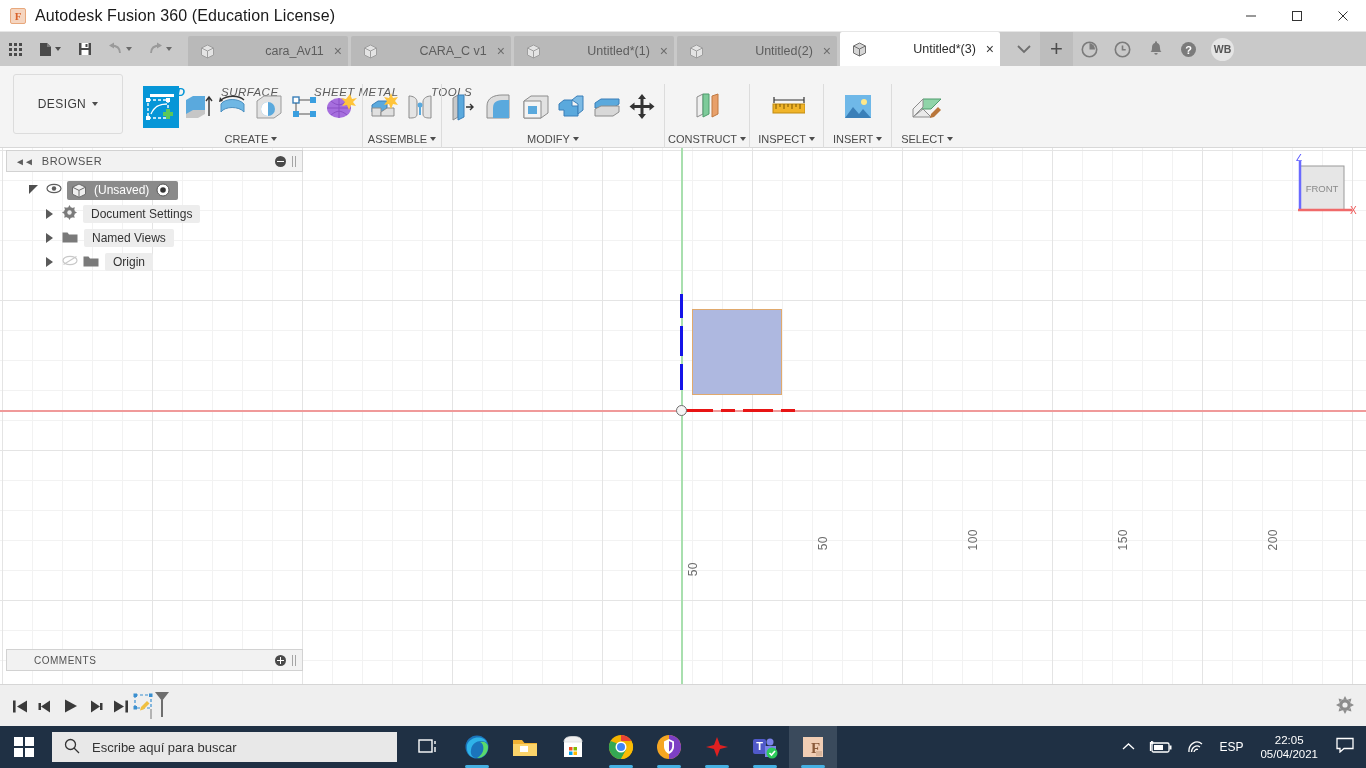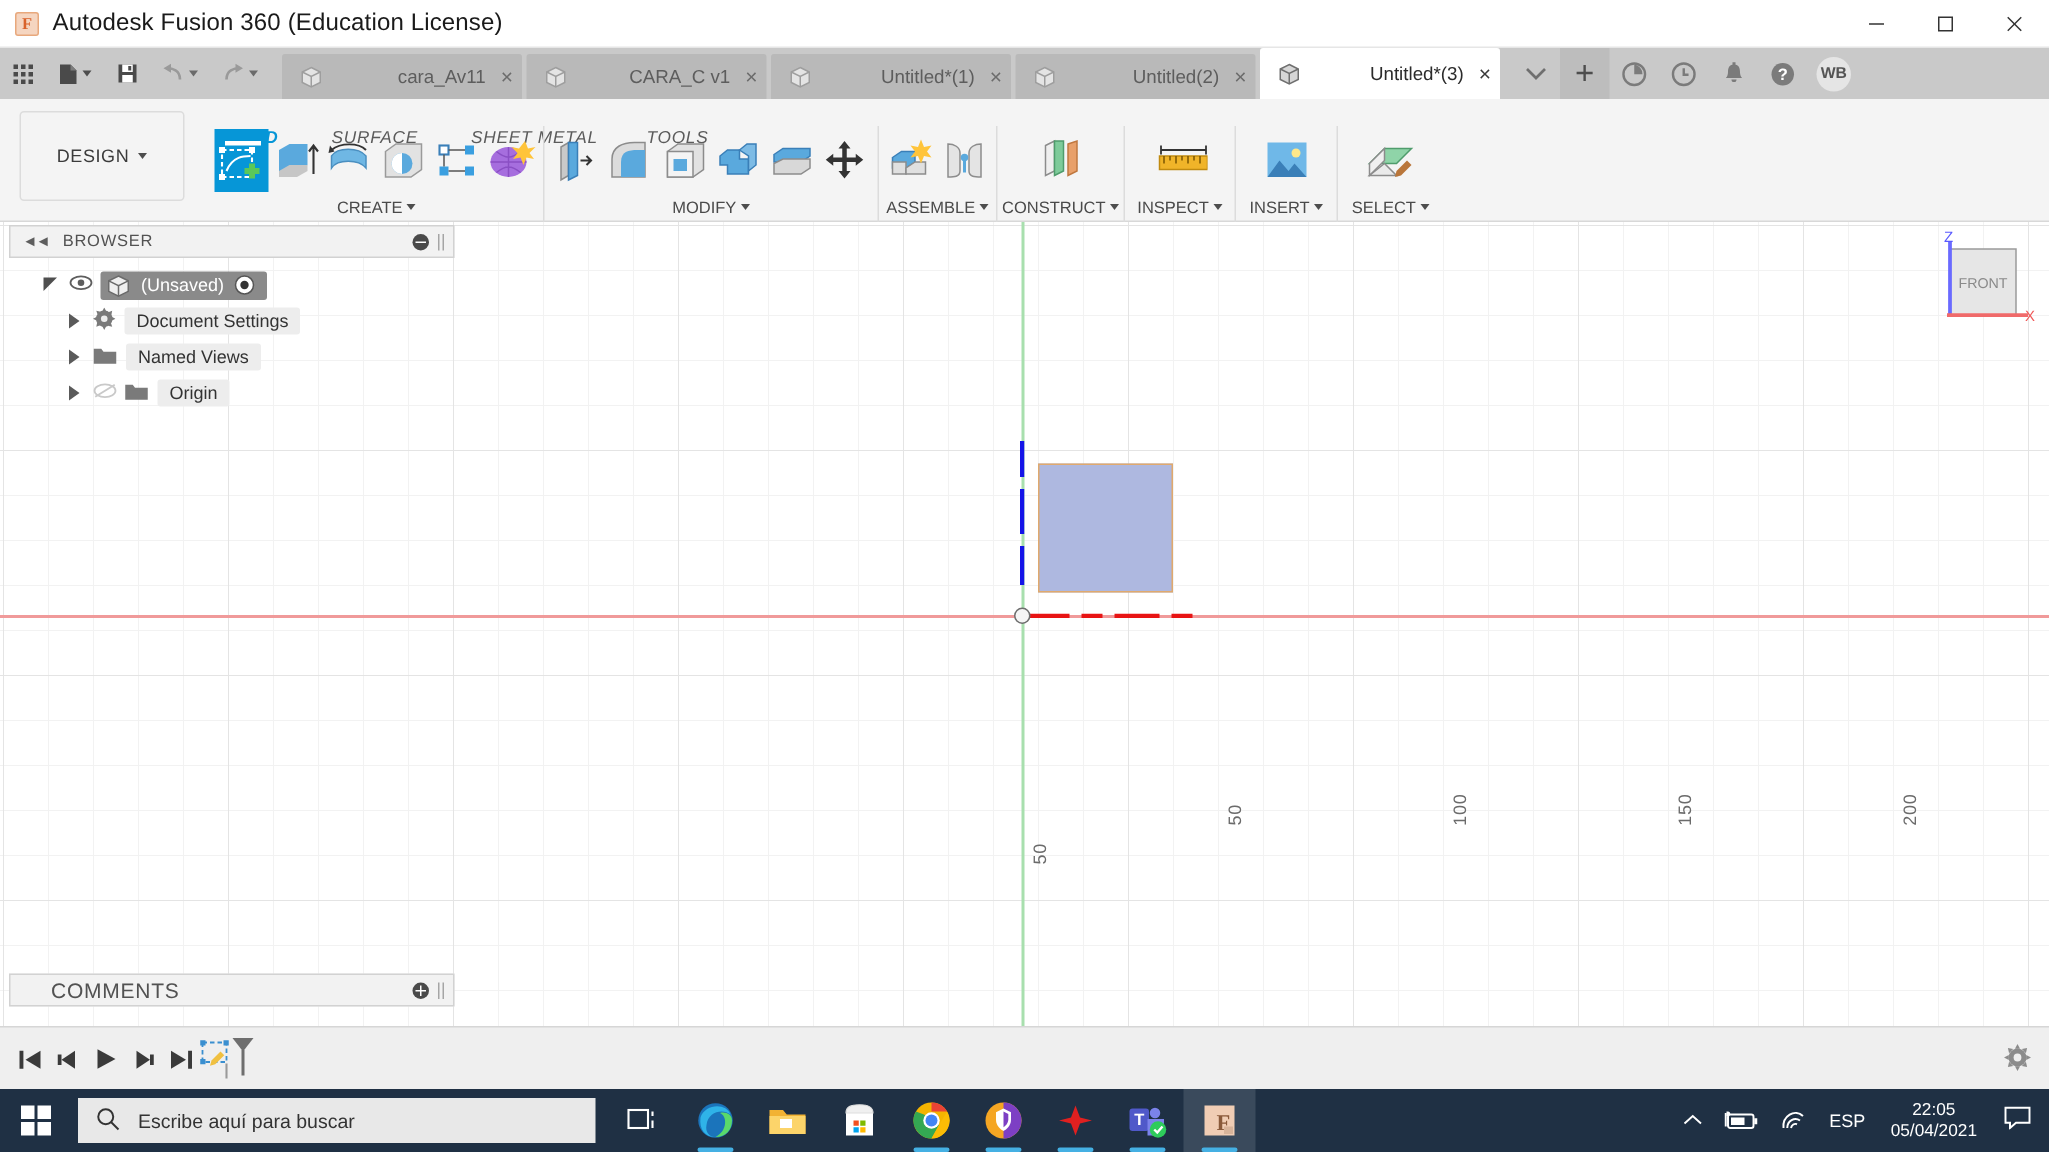--- a/index.html
+++ b/index.html
@@ -111,21 +111,21 @@
   .tri-open { width: 12px; height: 12px; position: relative; }
   .tri-open::after { content: ""; position: absolute; left: 1px; top: 1px;
       border-left: 9px solid #4f4f4f; border-bottom: 9px solid transparent; border-top: 0; }
   .node-label { padding: 2px 8px; border-radius: 2px; }
   .node-label.sel { background: #8a8a8a; color: #fff; font-weight: normal; }
   .node-label.hl { background: #ededed; }
 
   .comments {
     position: absolute; left: 6px; top: 649px; width: 297px; height: 22px;
     background: #f2f2f2; border: 1px solid #d2d2d2;
-    display: flex; align-items: center; font-size: 14px; color: #525252; letter-spacing: .5px;
+    display: flex; align-items: center; font-size: 10px; color: #525252; letter-spacing: .5px;
   }
   .dot-plus { width: 11px; height: 11px; border-radius: 50%; background: #4a4a4a; position: relative; }
   .dot-plus::after { content: ""; position: absolute; left: 2px; top: 5px; width: 7px; height: 1.5px; background: #fff; }
   .dot-plus::before { content: ""; position: absolute; left: 4.75px; top: 2px; width: 1.5px; height: 7px; background: #fff; }
 
   
   .canvas {
     position: absolute; left: 0; top: 148px; width: 1366px; height: 536px;
     background: #ffffff; overflow: hidden;
   }
@@ -419,83 +419,83 @@
           </div>
         </div>
         <div class="panel-title">
           <span>CREATE</span><span class="tcar"></span>
         </div>
       </div>
 
       <div class="panel">
         <div class="panel-icons">
           <div class="ic">
-            <svg width="32" height="30">
-                <path d="M6 6 l5 -3 l0 22 l-5 3 z" fill="#c9c9c9" stroke="#8c8c8c" stroke-width="1"></path>
-                <path d="M11 3 l6 0 l0 22 l-6 3 z" fill="#5aa9dd" stroke="#3a7fb8" stroke-width="1"></path>
-                <path d="M19 15 h7 M23 12 l3 3 l-3 3" stroke="#333" stroke-width="1.4" fill="none"></path>
-              </svg>
-          </div>
-          <div class="ic">
-            <svg width="32" height="30">
-                <path d="M4 26 l0 -12 C4 6 11 3 19 3 l7 0 l0 23 z" fill="#dcdcdc" stroke="#8c8c8c" stroke-width="1"></path>
-                <path d="M10 26 l0 -10 C10 9 15 8 21 8 l5 0 l0 18 z" fill="#5aa9dd"></path>
-              </svg>
-          </div>
-          <div class="ic">
-            <svg width="32" height="30">
-                <path d="M5 9 l7 -5 l17 0 l0 17 l-7 5 l-17 0 z" fill="#e2e2e2" stroke="#8c8c8c" stroke-width="1"></path>
-                <path d="M5 9 h17 v17 h-17 z" fill="#f4f4f4" stroke="#8c8c8c" stroke-width="1"></path>
-                <path d="M9 14 h9 v8 h-9 z" fill="#5aa9dd"></path>
-              </svg>
-          </div>
-          <div class="ic">
-            <svg width="32" height="30">
-                <path d="M4 12 l5 -4 l8 0 l0 6 l6 0 l0 10 l-14 0 l0 -6 l-5 0 z" fill="#5aa9dd" stroke="#3a7fb8" stroke-width="1"></path>
-                <path d="M17 8 l5 -4 l6 0 l0 14 l-5 4 l0 -10 z" fill="#7dbbe5" stroke="#3a7fb8" stroke-width="1"></path>
-              </svg>
-          </div>
-          <div class="ic">
-            <svg width="32" height="30">
-                <path d="M4 11 l6 -4 l18 0 l0 5 l-6 4 l-18 0 z" fill="#5aa9dd" stroke="#3a7fb8" stroke-width="1"></path>
-                <path d="M4 17 l6 -3 l18 0 l0 6 l-6 4 l-18 0 z" fill="#d8d8d8" stroke="#8c8c8c" stroke-width="1"></path>
-              </svg>
-          </div>
-          <div class="ic">
-            <svg width="32" height="30">
-                <path d="M15 2 l4 5 h-2.5 v6 h6 V10.5 l5 4 l-5 4 V16 h-6 v6 h2.5 l-4 5 l-4 -5 h2.5 v-6 h-6 v2.5 l-5 -4 l5 -4 V13 h6 V7 h-2.5 z" fill="#333"></path>
-              </svg>
-          </div>
-        </div>
-        <div class="panel-title">
-          <span>MODIFY</span><span class="tcar"></span>
-        </div>
-      </div>
-
-      <div class="panel">
-        <div class="panel-icons">
-          <div class="ic">
             <svg width="34" height="30">
                 <path d="M5 13 l6 -4 l9 0 l0 7 l-6 4 l-9 0 z" fill="#5aa9dd" stroke="#3a7fb8" stroke-width="1"></path>
                 <path d="M5 20 l0 -4 l9 0 l0 8 l-9 0 z" fill="#e0e0e0" stroke="#8c8c8c" stroke-width="1"></path>
                 <path d="M14 20 l6 -4 l7 0 l0 8 l-13 0 z" fill="#e0e0e0" stroke="#8c8c8c" stroke-width="1"></path>
                 <path d="M24 1 l2 5 l5 -1 l-3 4 l3 4 l-5 -1 l-2 5 l-2 -5 l-5 1 l3 -4 l-3 -4 l5 1 z" fill="#ffc43a"></path>
               </svg>
           </div>
           <div class="ic">
             <svg width="32" height="30">
                 <path d="M5 4 C9 4 13 6 13 10 l0 12 C13 26 9 26 5 26 z" fill="#e4e4e4" stroke="#8c8c8c" stroke-width="1"></path>
                 <path d="M27 4 C23 4 19 6 19 10 l0 12 C19 26 23 26 27 26 z" fill="#e4e4e4" stroke="#8c8c8c" stroke-width="1"></path>
                 <circle cx="16" cy="13" r="2.5" fill="#5aa9dd"></circle>
                 <path d="M16 15 v8" stroke="#5aa9dd" stroke-width="2"></path>
               </svg>
           </div>
         </div>
         <div class="panel-title">
           <span>ASSEMBLE</span><span class="tcar"></span>
+        </div>
+      </div>
+
+      <div class="panel">
+        <div class="panel-icons">
+          <div class="ic">
+            <svg width="32" height="30">
+                <path d="M6 6 l5 -3 l0 22 l-5 3 z" fill="#c9c9c9" stroke="#8c8c8c" stroke-width="1"></path>
+                <path d="M11 3 l6 0 l0 22 l-6 3 z" fill="#5aa9dd" stroke="#3a7fb8" stroke-width="1"></path>
+                <path d="M19 15 h7 M23 12 l3 3 l-3 3" stroke="#333" stroke-width="1.4" fill="none"></path>
+              </svg>
+          </div>
+          <div class="ic">
+            <svg width="32" height="30">
+                <path d="M4 26 l0 -12 C4 6 11 3 19 3 l7 0 l0 23 z" fill="#dcdcdc" stroke="#8c8c8c" stroke-width="1"></path>
+                <path d="M10 26 l0 -10 C10 9 15 8 21 8 l5 0 l0 18 z" fill="#5aa9dd"></path>
+              </svg>
+          </div>
+          <div class="ic">
+            <svg width="32" height="30">
+                <path d="M5 9 l7 -5 l17 0 l0 17 l-7 5 l-17 0 z" fill="#e2e2e2" stroke="#8c8c8c" stroke-width="1"></path>
+                <path d="M5 9 h17 v17 h-17 z" fill="#f4f4f4" stroke="#8c8c8c" stroke-width="1"></path>
+                <path d="M9 14 h9 v8 h-9 z" fill="#5aa9dd"></path>
+              </svg>
+          </div>
+          <div class="ic">
+            <svg width="32" height="30">
+                <path d="M4 12 l5 -4 l8 0 l0 6 l6 0 l0 10 l-14 0 l0 -6 l-5 0 z" fill="#5aa9dd" stroke="#3a7fb8" stroke-width="1"></path>
+                <path d="M17 8 l5 -4 l6 0 l0 14 l-5 4 l0 -10 z" fill="#7dbbe5" stroke="#3a7fb8" stroke-width="1"></path>
+              </svg>
+          </div>
+          <div class="ic">
+            <svg width="32" height="30">
+                <path d="M4 11 l6 -4 l18 0 l0 5 l-6 4 l-18 0 z" fill="#5aa9dd" stroke="#3a7fb8" stroke-width="1"></path>
+                <path d="M4 17 l6 -3 l18 0 l0 6 l-6 4 l-18 0 z" fill="#d8d8d8" stroke="#8c8c8c" stroke-width="1"></path>
+              </svg>
+          </div>
+          <div class="ic">
+            <svg width="32" height="30">
+                <path d="M15 2 l4 5 h-2.5 v6 h6 V10.5 l5 4 l-5 4 V16 h-6 v6 h2.5 l-4 5 l-4 -5 h2.5 v-6 h-6 v2.5 l-5 -4 l5 -4 V13 h6 V7 h-2.5 z" fill="#333"></path>
+              </svg>
+          </div>
+        </div>
+        <div class="panel-title">
+          <span>MODIFY</span><span class="tcar"></span>
         </div>
       </div>
 
       <div class="panel" style="min-width:78px;">
         <div class="panel-icons" style="justify-content:center;">
           <div class="ic">
             <svg width="40" height="30">
                 <path d="M8 5 l6 -3 l0 20 l-6 3 z" fill="#efefef" stroke="#8c8c8c" stroke-width="1"></path>
                 <path d="M14 2 l6 0 l0 20 l-6 3 z" fill="#7ecb9a" stroke="#4f9c6c" stroke-width="1"></path>
                 <path d="M23 4 l6 -2 l0 20 l-6 3 z" fill="#e8a06a" stroke="#c07840" stroke-width="1"></path>

